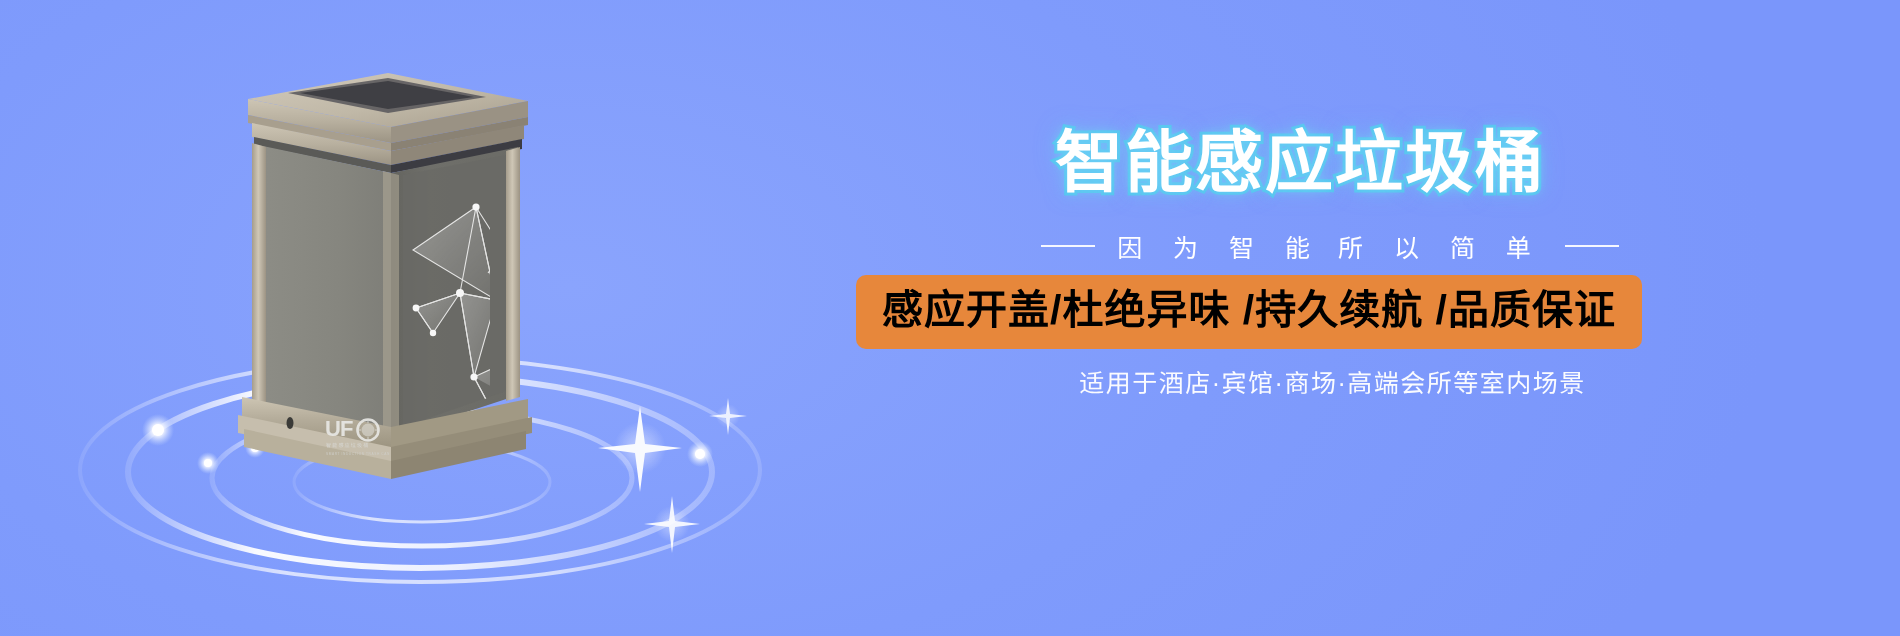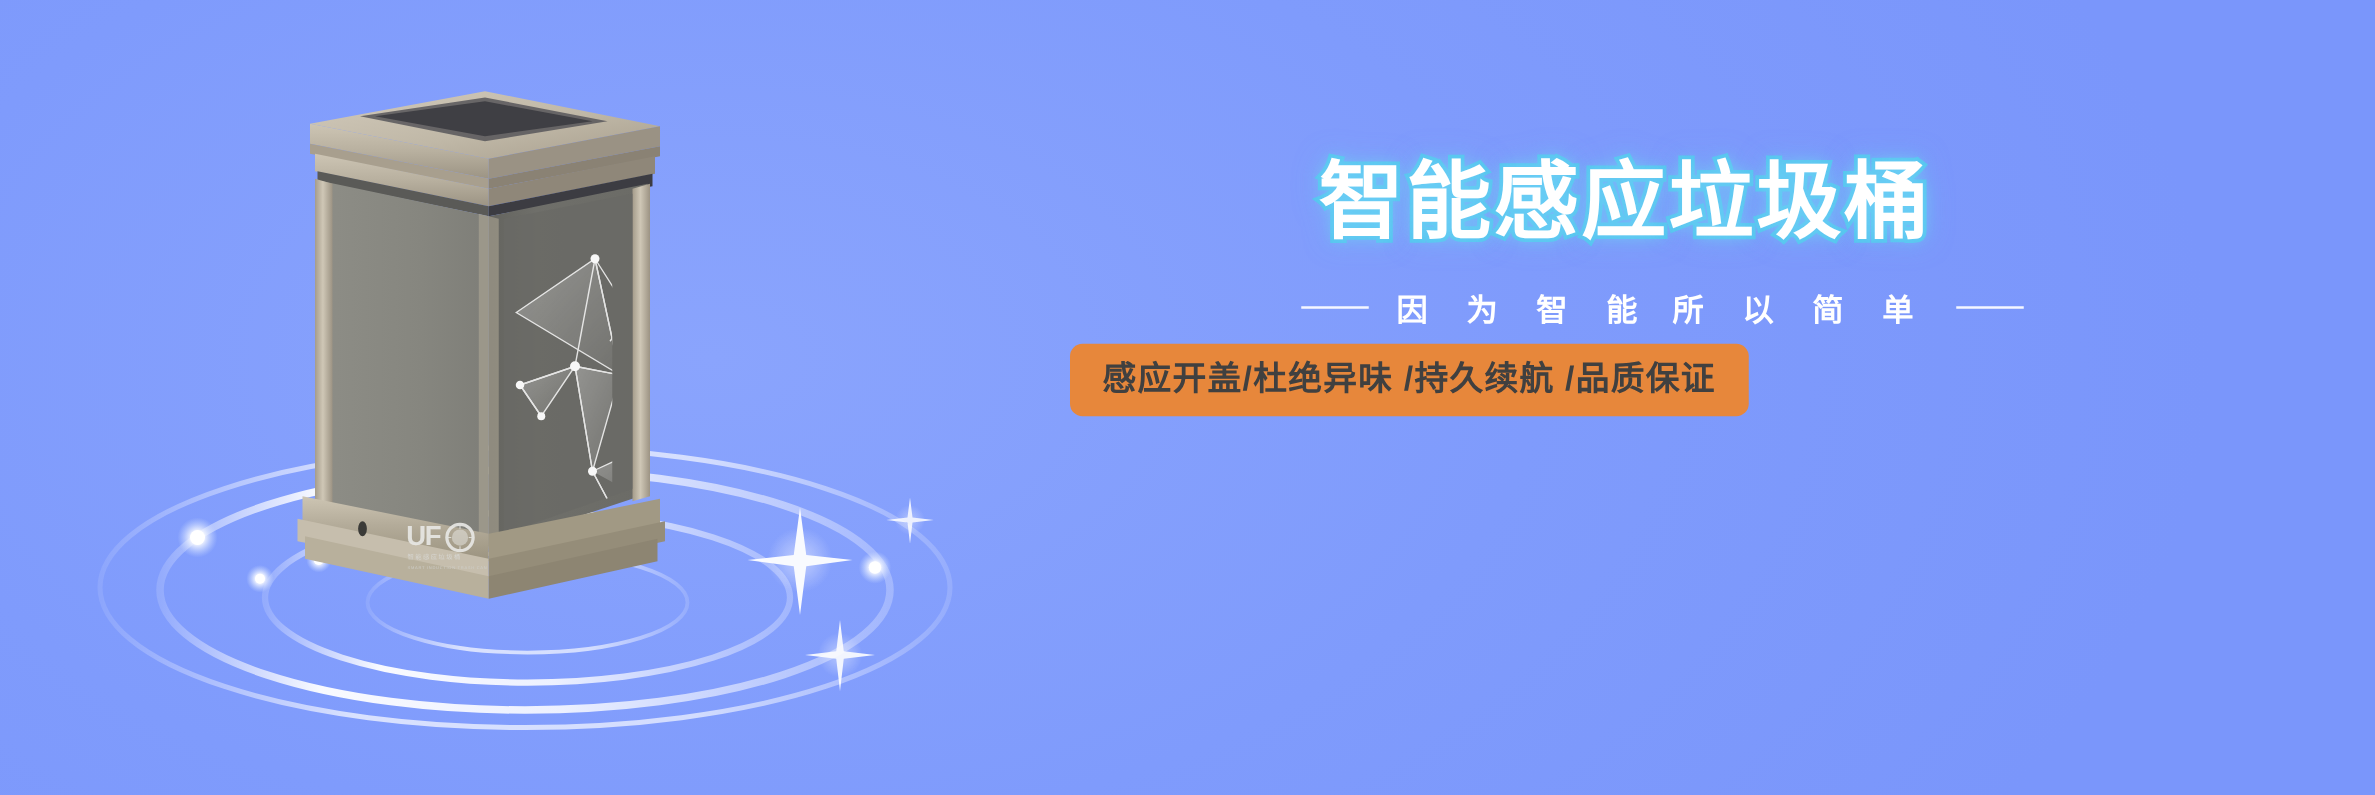--- a/index.html
+++ b/index.html
@@ -93,36 +93,36 @@
     width:54px; height:2px;
     background:#ffffff;
     opacity:.92;
     flex:0 0 auto;
   }
   .sub-text{
     font-size:25px;
     color:#ffffff;
     letter-spacing:12px;
     white-space:nowrap;
-    font-weight:700;
+    font-weight:400;
   }
   .sub-text .gap{ display:inline-block; width:16px; }
 
   .tagline{
     position:absolute;
     left:-24px; top:275px;
     background:#e7873b;
     border-radius:10px;
     padding:13px 26px 15px 26px;
     white-space:nowrap;
   }
   .tagline-text{
-    font-size:27px;
+    font-size:41px;
     font-weight:700;
-    color:#404040;
+    color:#000000;
     letter-spacing:1px;
     line-height:1.12;
   }
 
   .footnote{
     position:absolute;
     left:0; top:363px;
     width:1020px;
     text-align:center;
     padding-right:115px;
@@ -329,15 +329,16 @@
       <span class="sub-text">
         <span>因 为 智 能</span><span class="gap"></span><span>所 以 简 单</span>
       </span>
       <span class="rule"></span>
     </div>
 
     <div class="tagline">
       <span class="tagline-text">感应开盖/杜绝异味 /持久续航 /品质保证</span>
     </div>
 
+    <div class="footnote">适用于酒店·宾馆·商场·高端会所等室内场景</div>
   </div>
 
 </div>
 
 </body></html>

